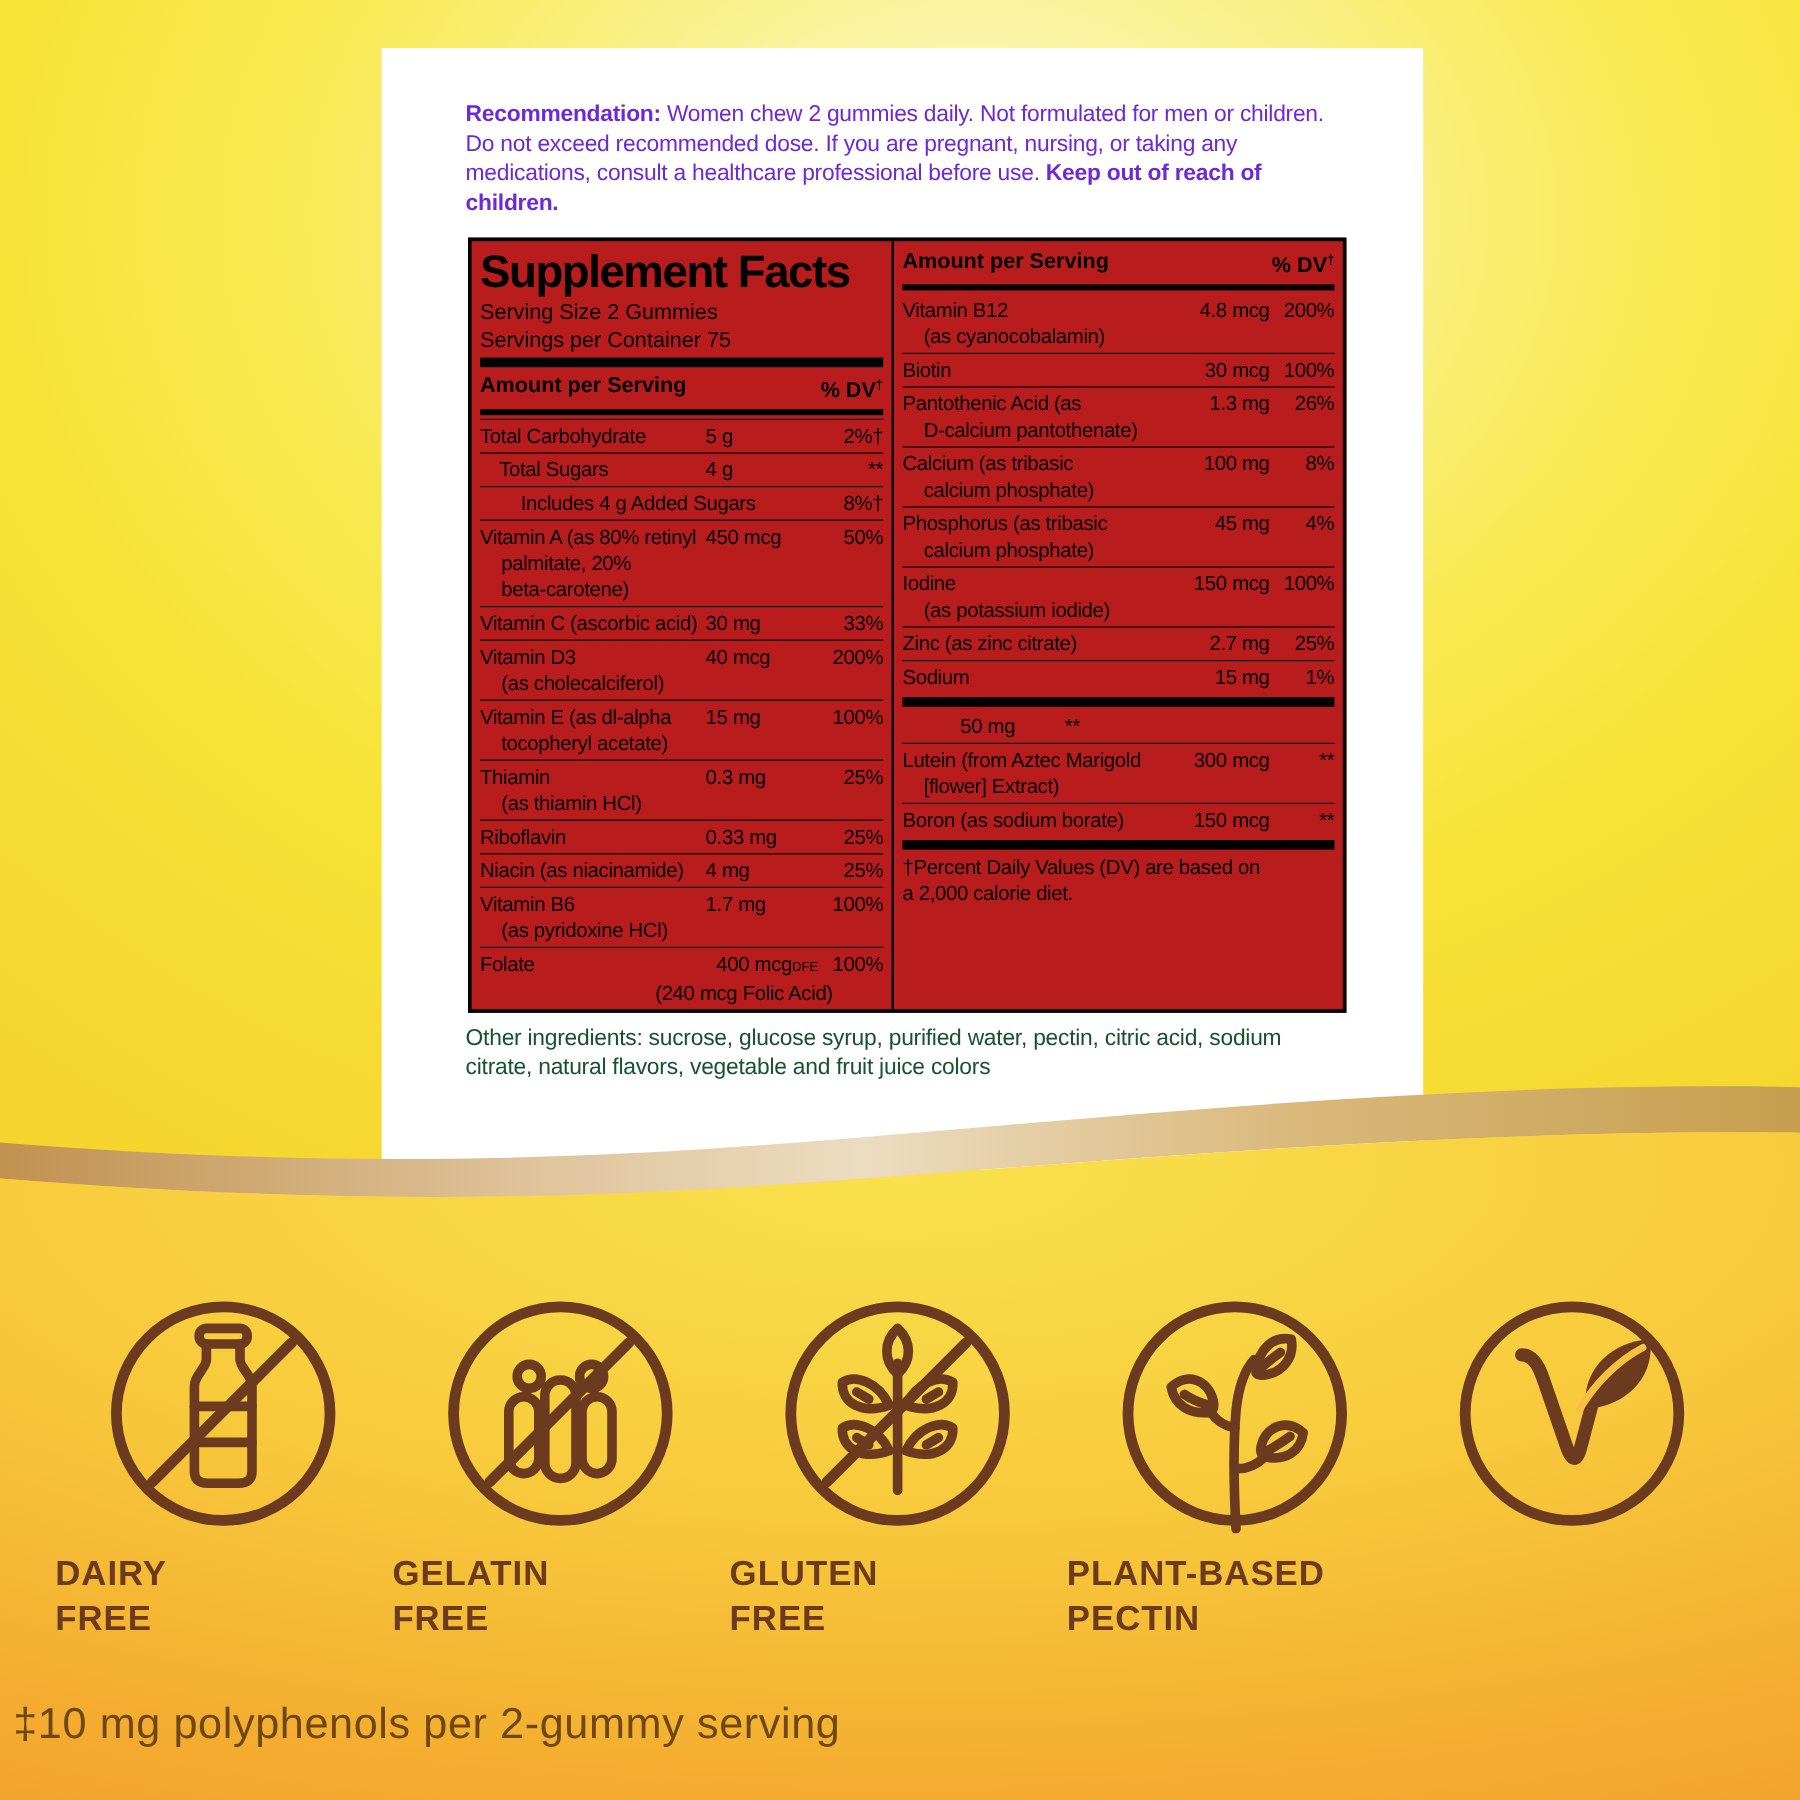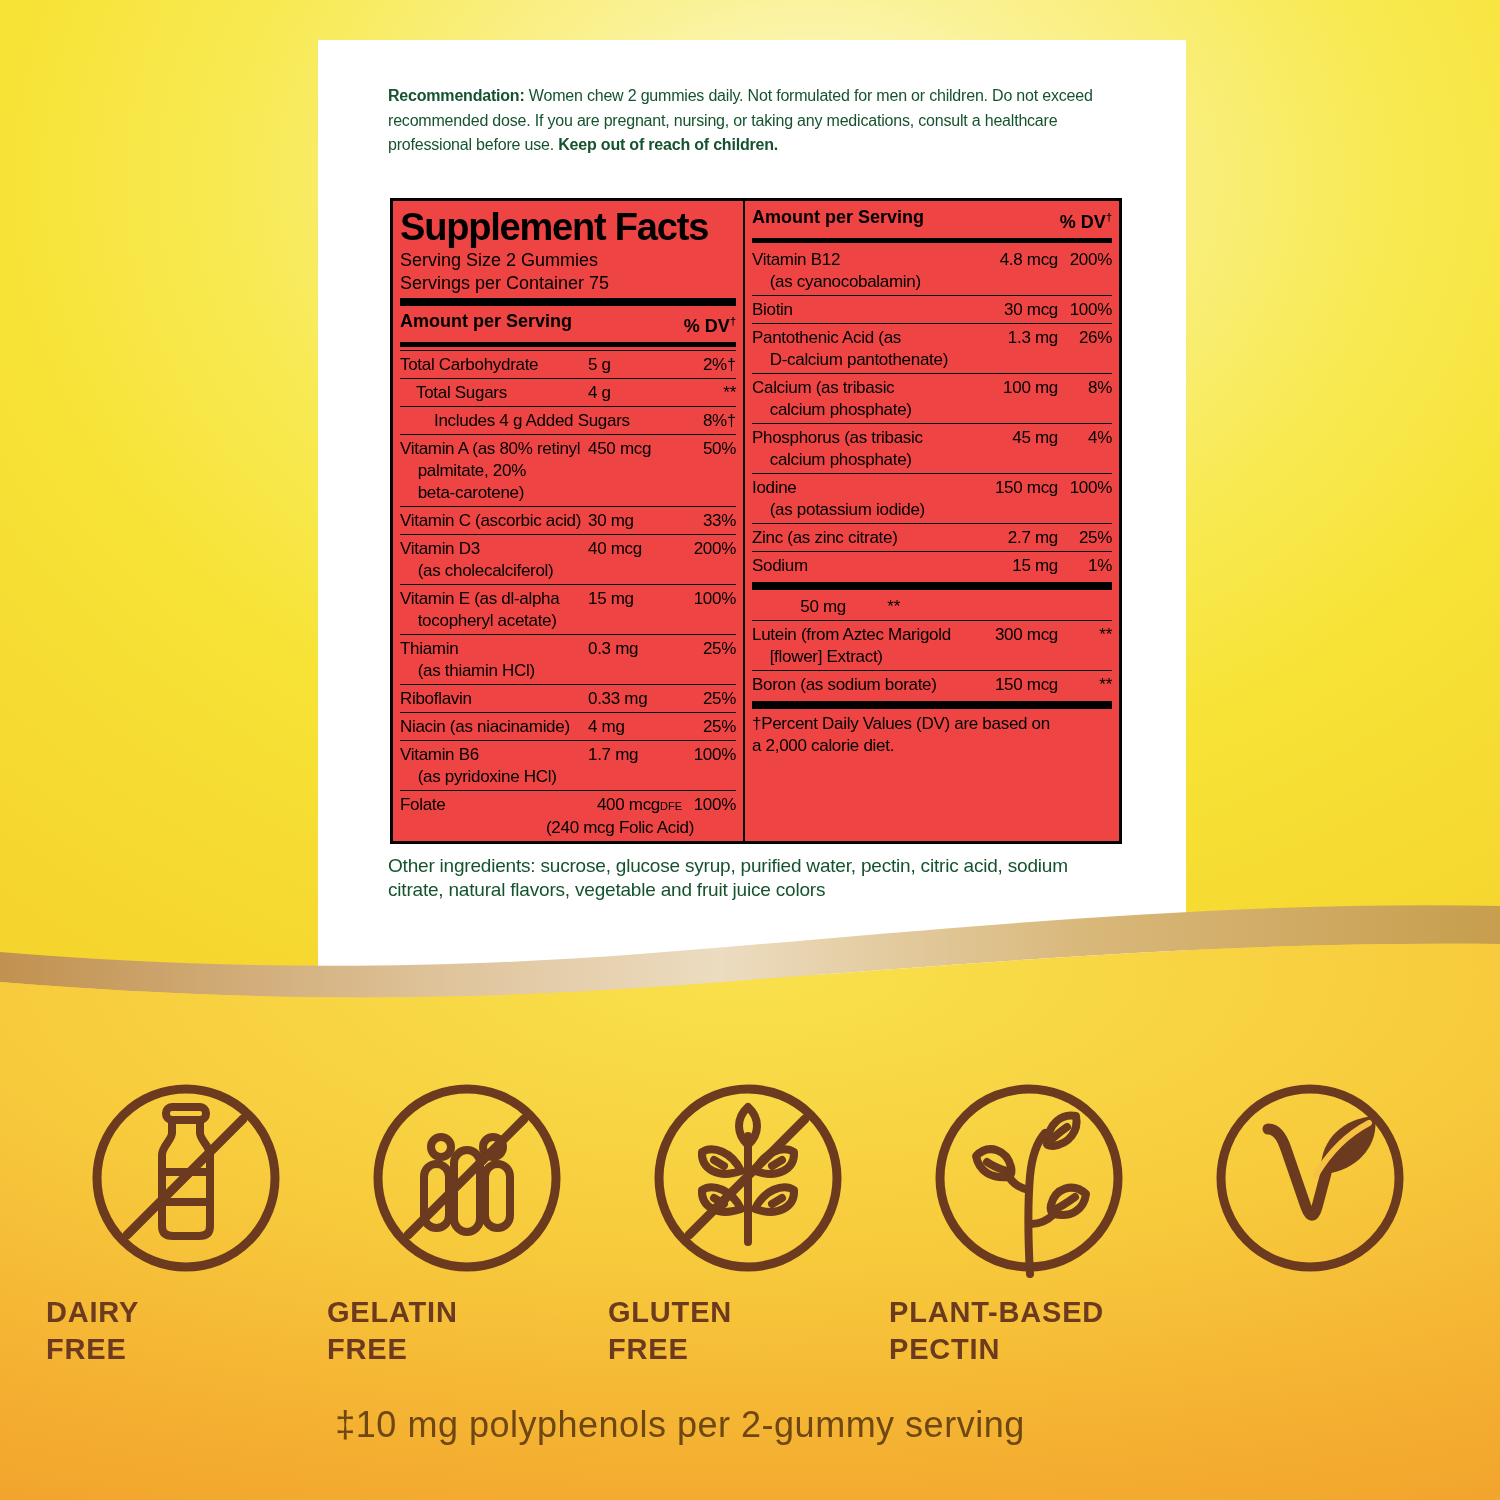--- a/index.html
+++ b/index.html
@@ -3,24 +3,24 @@
 <meta charset="utf-8">
 <style>
   html,body{margin:0;padding:0;background:#fff;}
   .stage{
     position:relative;width:1500px;height:1500px;overflow:hidden;
     font-family:"Liberation Sans",sans-serif;
     background:radial-gradient(ellipse 1250px 950px at 54% 12%,
       #fdfbd8 0%, #faf193 22%, #f8ea55 45%, #f7e336 65%, #f5d42e 100%);
   }
   .card{position:absolute;left:318px;top:40px;width:868px;height:935px;background:#ffffff;}
-  .reco{position:absolute;left:70px;top:44px;width:730px;font-size:16px;line-height:24.5px;color:#14532d;letter-spacing:-0.2px;margin:0;}
+  .reco{position:absolute;left:70px;top:44px;width:730px;font-size:19px;line-height:24.5px;color:#6d28d9;letter-spacing:-0.2px;margin:0;}
   .reco b{font-weight:bold;}
   
-  .sf{position:absolute;left:72px;top:158px;width:732px;height:646px;border:3px solid #000;display:flex;box-sizing:border-box;overflow:hidden;background:#ef4444;color:#000;}
+  .sf{position:absolute;left:72px;top:158px;width:732px;height:646px;border:3px solid #000;display:flex;box-sizing:border-box;overflow:hidden;background:#b91c1c;color:#000;}
   .sf-left{width:352px;flex-shrink:0;border-right:2.5px solid #000;padding:4px 7px;box-sizing:border-box;}
   .sf-right{flex:1;padding:4px 7px;box-sizing:border-box;}
   .sf-title{font-size:38px;font-weight:bold;letter-spacing:-1.2px;line-height:44px;margin:0;}
   .serving{font-size:18px;line-height:23px;}
   .bar{background:#000;height:8px;margin:3px 0;}
   .bar.med{height:5px;}
   .hdr{display:flex;justify-content:space-between;font-weight:bold;font-size:18px;line-height:25px;}
   .hdr sup{font-size:11px;}
   .sf-row{border-top:1.5px solid #000;padding:2.5px 0;}
   .sf-row.nt{border-top:none;}
@@ -35,21 +35,21 @@
   .dfe{font-size:11px;letter-spacing:0;}
   .dv{width:54px;flex-shrink:0;text-align:right;font-size:17px;line-height:22px;white-space:nowrap;letter-spacing:-0.3px;}
   .sub{font-size:17px;line-height:22px;text-align:right;padding-right:42px;letter-spacing:-0.3px;}
   .fn{font-size:17px;line-height:21.5px;margin:4px 0 0 0;letter-spacing:-0.3px;white-space:pre-line;}
   .oi{position:absolute;left:70px;top:814px;width:706px;font-size:19px;line-height:24px;color:#14532d;margin:0;letter-spacing:-0.2px;}
   .wave{position:absolute;left:0;top:858px;width:1500px;height:642px;display:block;}
   .badges{position:absolute;left:0;top:0;width:1500px;height:1500px;pointer-events:none;}
   .badge{position:absolute;top:1078px;width:280px;}
   .badge svg{width:200px;height:200px;display:block;margin:0 auto;}
   .badge .lbl{margin-top:16px;font-weight:bold;font-size:29px;line-height:37px;letter-spacing:0.8px;white-space:pre-line;}
-  .pfoot{position:absolute;top:1404px;left:0;width:1360px;text-align:center;font-size:36px;letter-spacing:0.5px;margin:0;}
+  .pfoot{position:absolute;top:1404px;left:0;width:1360px;text-align:left;font-size:36px;letter-spacing:0.5px;margin:11px;}
 </style>
 </head>
 <body>
 
 <div class="stage">
 
   <div class="card">
 
     <p class="reco"><b>Recommendation:</b><span> Women chew 2 gummies daily. Not formulated for men or children. Do not exceed recommended dose. If you are pregnant, nursing, or taking any medications, consult a healthcare professional before use. </span><b>Keep out of reach of children.</b></p>
 

